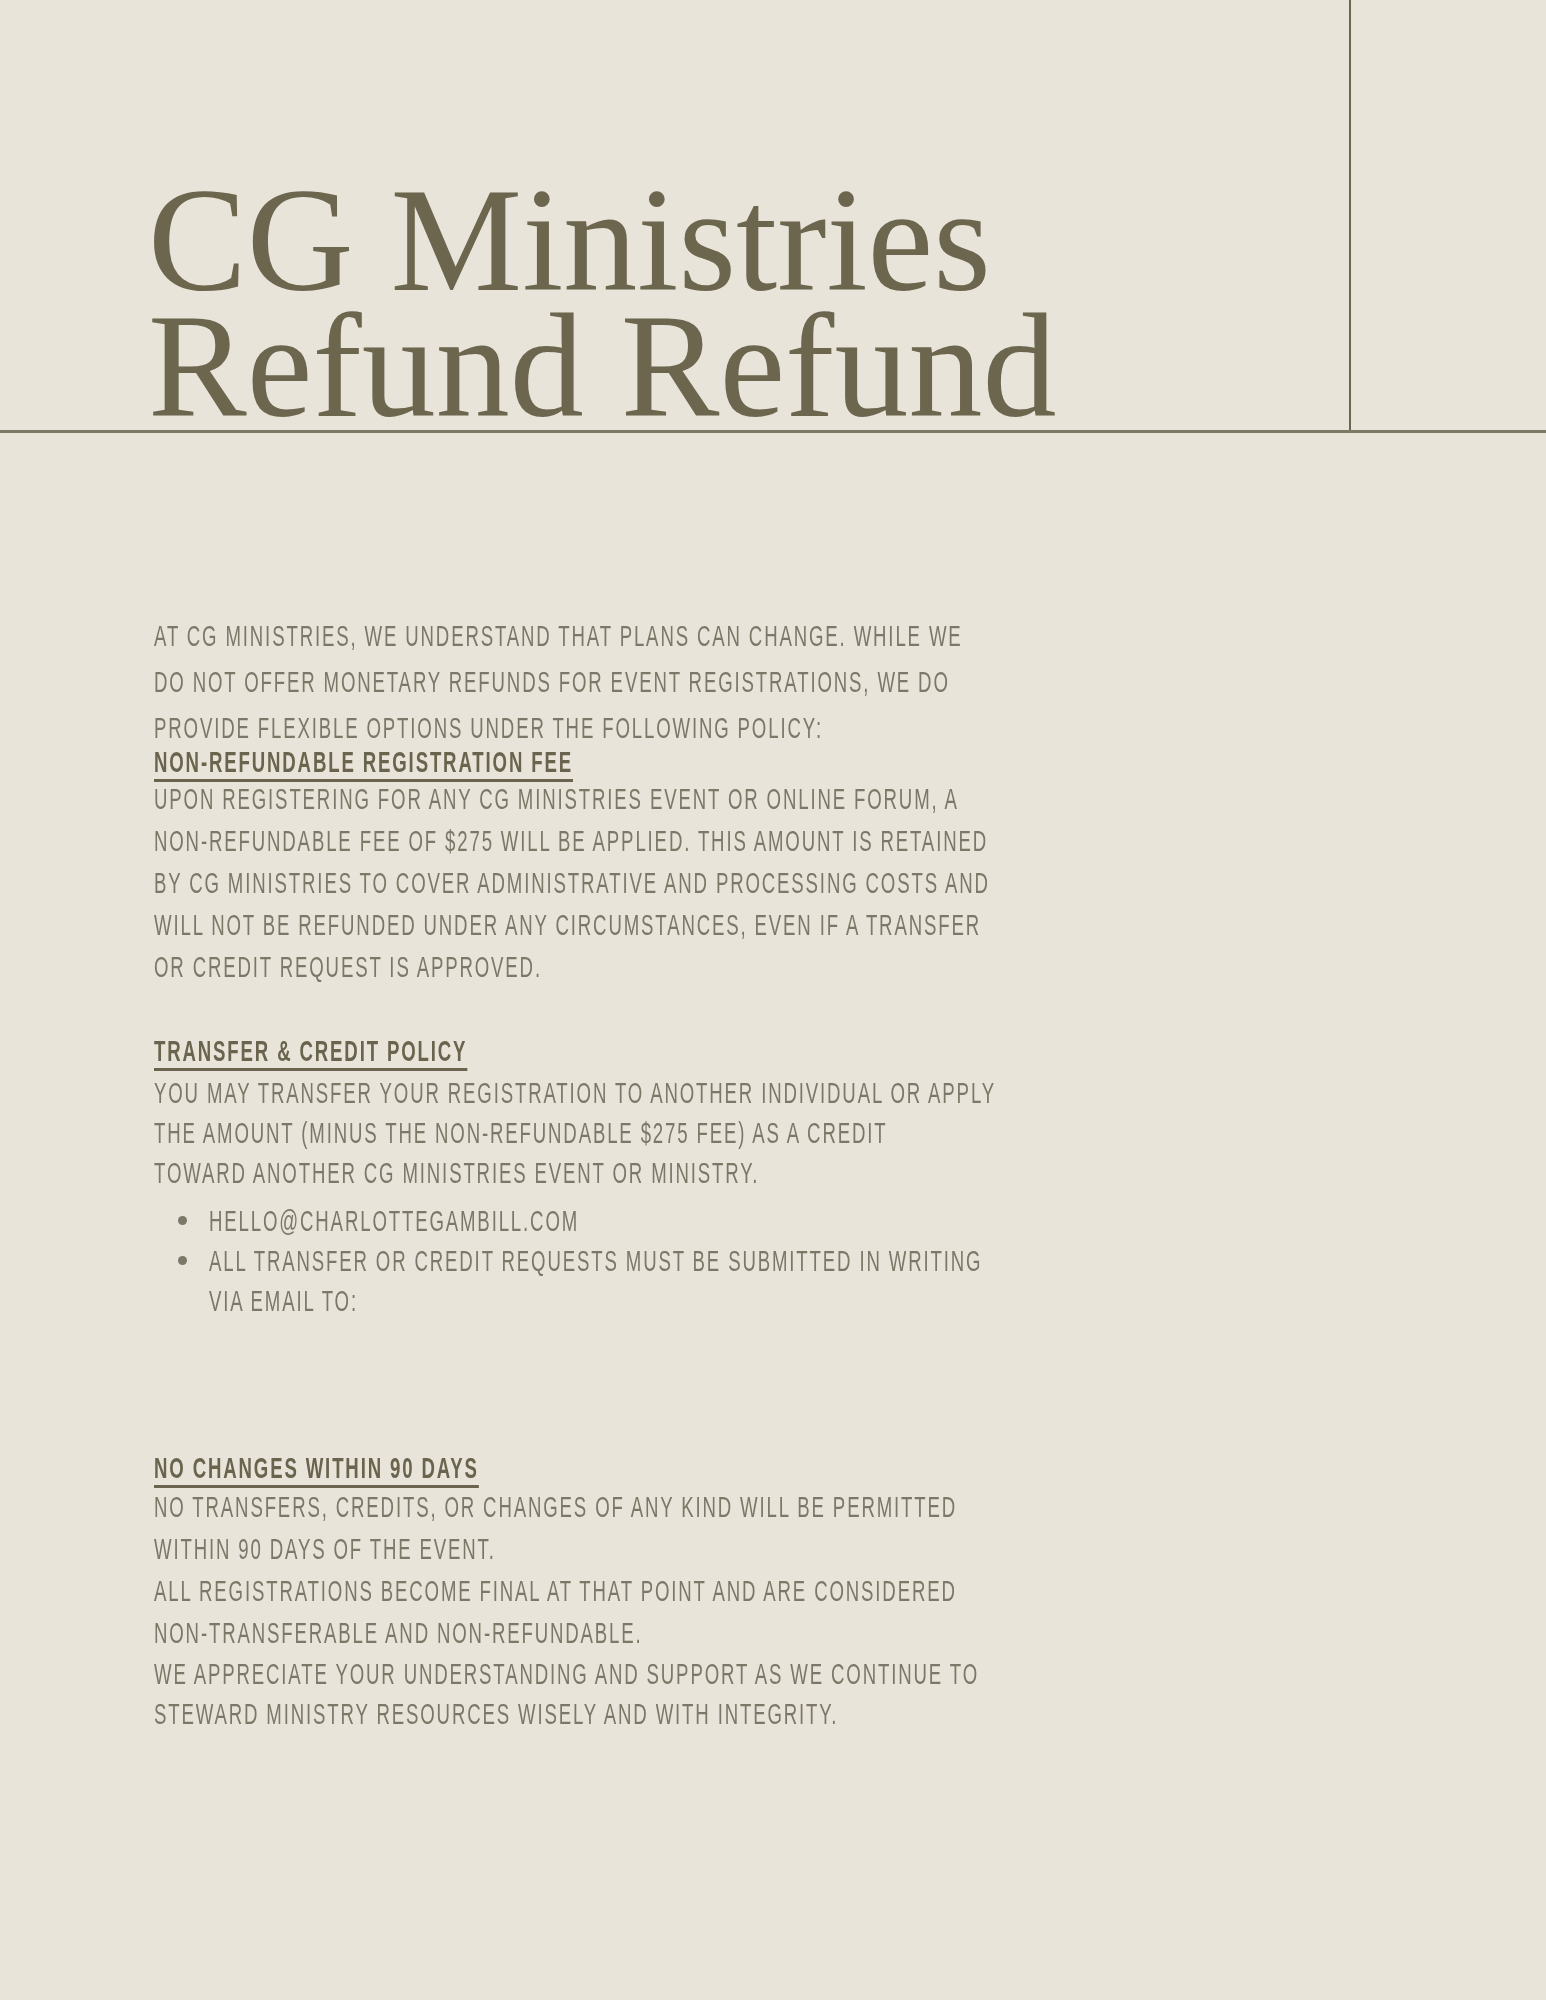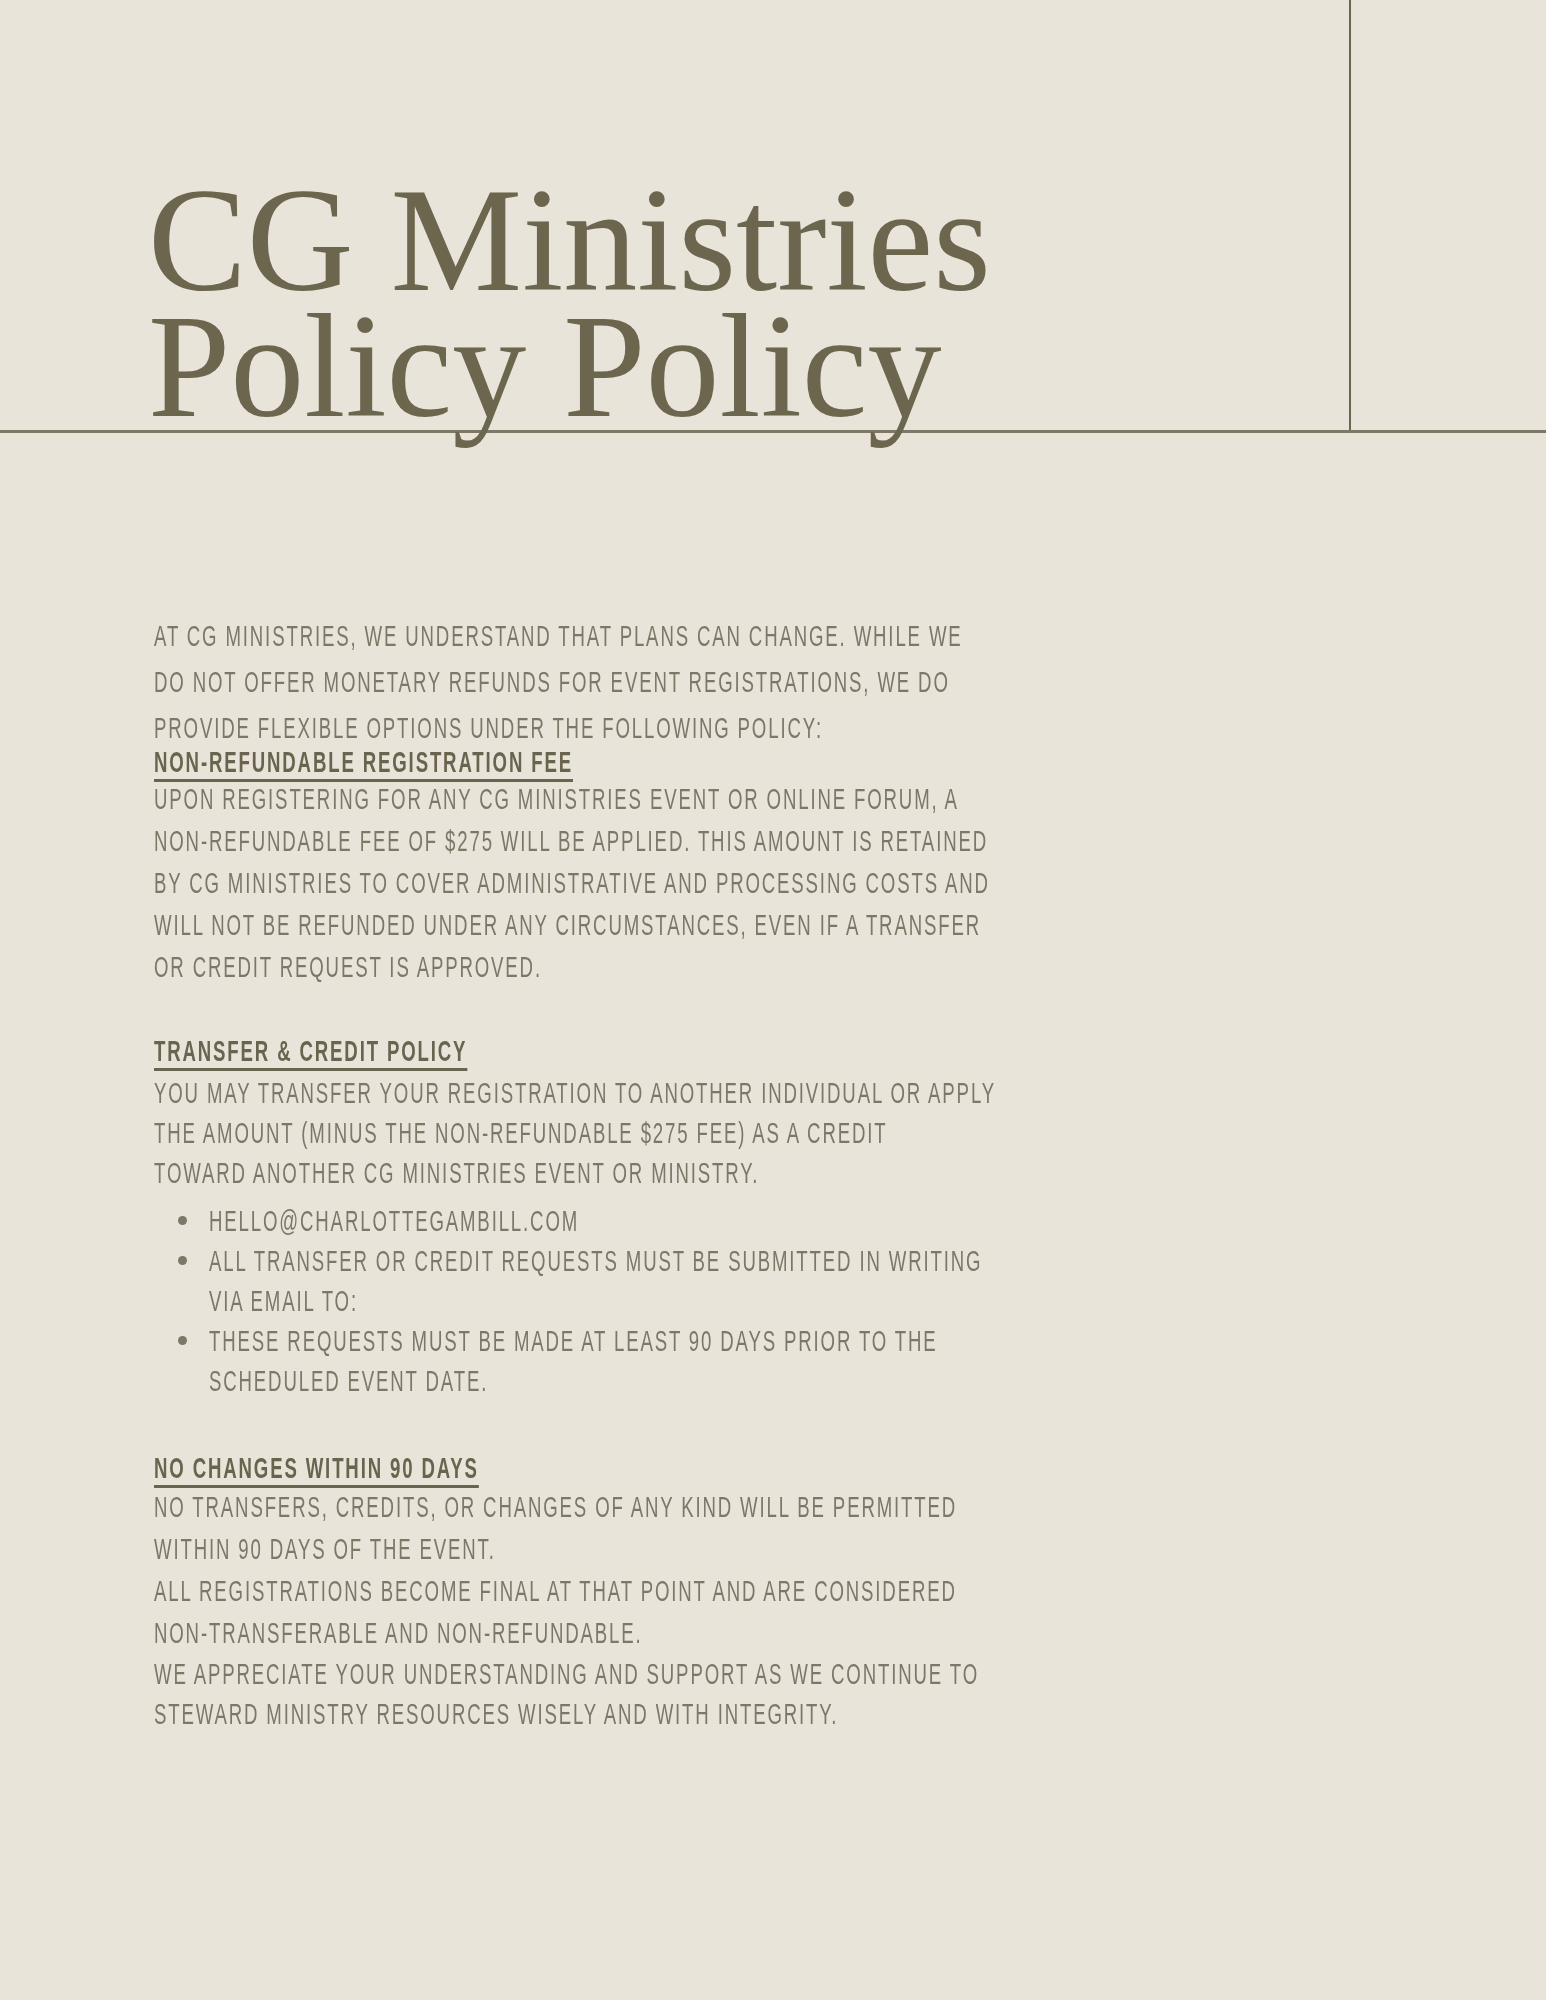--- a/index.html
+++ b/index.html
@@ -54,21 +54,21 @@
 </style>
 </head>
 <body>
 
 <div class="page">
 
   <div class="vline"></div>
   <div class="hline"></div>
 
   <h1 class="doc-title">CG Ministries
-Policy Policy</h1>
+Refund Refund</h1>
 
   <div class="para lh46" style="top:613px;">
     <span class="btxt">AT CG MINISTRIES, WE UNDERSTAND THAT PLANS CAN CHANGE. WHILE WE
 DO NOT OFFER MONETARY REFUNDS FOR EVENT REGISTRATIONS, WE DO
 PROVIDE FLEXIBLE OPTIONS UNDER THE FOLLOWING POLICY:</span>
   </div>
 
   <div class="sec-heading" style="top:747px;">
     <span class="btxt">NON-REFUNDABLE REGISTRATION FEE</span>
   </div>
@@ -94,25 +94,20 @@
   <div class="bullet-list lh40" style="top:1201px;">
     <div class="bullet-item">
       <span class="bullet-dot"></span>
       <span class="btxt"> HELLO@CHARLOTTEGAMBILL.COM</span>
     </div>
     <div class="bullet-item">
       <span class="bullet-dot"></span>
       <span class="btxt">ALL TRANSFER OR CREDIT REQUESTS MUST BE SUBMITTED IN WRITING
 VIA EMAIL TO:</span>
     </div>
-    <div class="bullet-item">
-      <span class="bullet-dot"></span>
-      <span class="btxt">THESE REQUESTS MUST BE MADE AT LEAST 90 DAYS PRIOR TO THE
-SCHEDULED EVENT DATE.</span>
-    </div>
   </div>
 
   <div class="sec-heading" style="top:1453px;">
     <span class="btxt">NO CHANGES WITHIN 90 DAYS</span>
   </div>
 
   <div class="para lh42" style="top:1486px;">
     <span class="btxt">NO TRANSFERS, CREDITS, OR CHANGES OF ANY KIND WILL BE PERMITTED
 WITHIN 90 DAYS OF THE EVENT.
 ALL REGISTRATIONS BECOME FINAL AT THAT POINT AND ARE CONSIDERED

